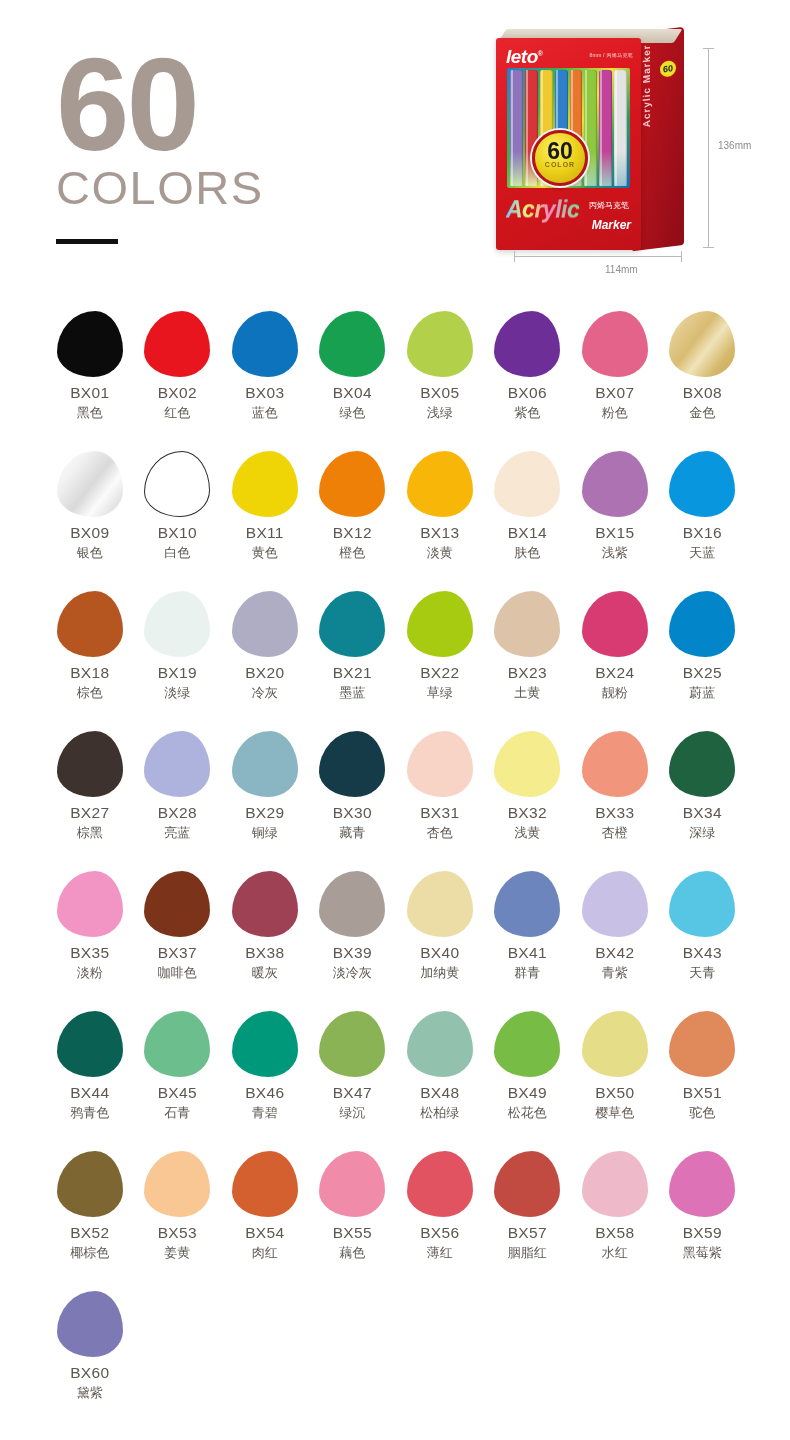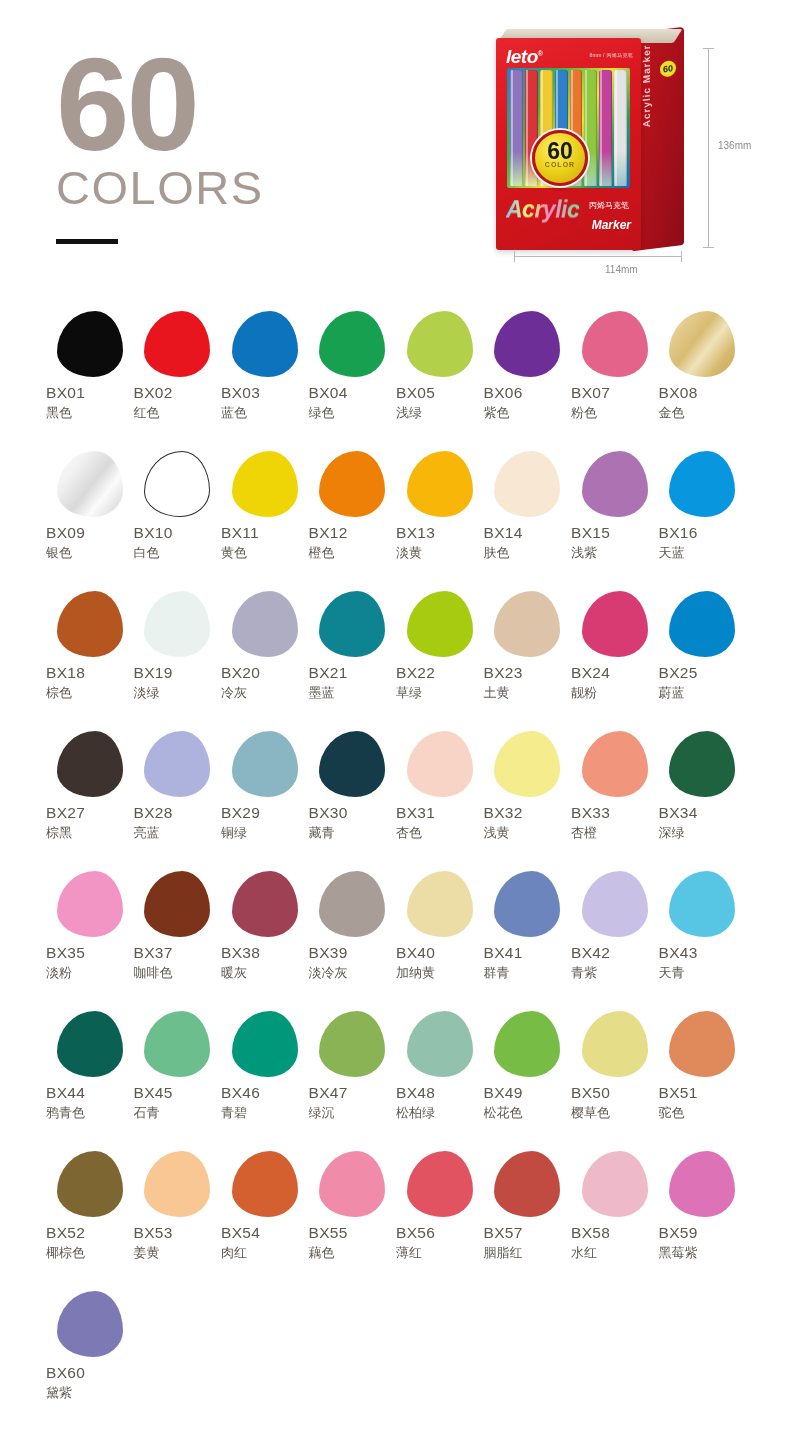--- a/index.html
+++ b/index.html
@@ -292,21 +292,21 @@
     left: 46px;
     top: 305px;
     width: 700px;
     display: flex;
     flex-wrap: wrap;
   }
 
   .cell {
     width: 87.5px;
     height: 140px;
-    text-align: left;
+    text-align: center;
     position: relative;
   }
 
   .blob-holder {
     height: 78px;
     display: flex;
     align-items: flex-start;
     justify-content: center;
     padding-top: 6px;
   }

